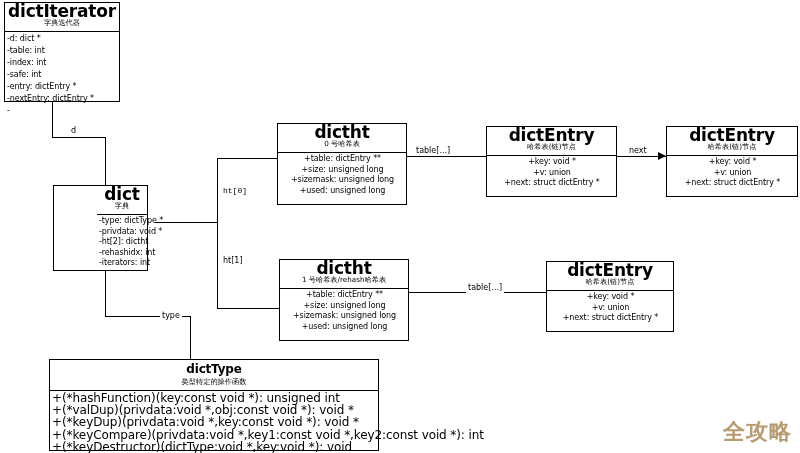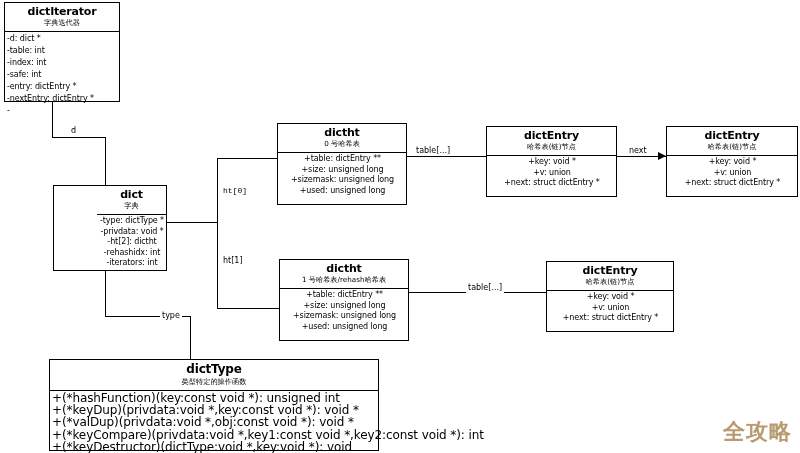--- a/index.html
+++ b/index.html
@@ -23,21 +23,21 @@
     background: #ffffff;
     box-sizing: border-box;
   }
   .uml .head {
     padding: 2px 2px 3px 2px;
     text-align: center;
     border-bottom: 1px solid #000;
   }
   .uml .title {
     font-weight: bold;
-    font-size: 11px;
+    font-size: 17px;
     line-height: 13px;
     letter-spacing: -0.2px;
     color: #000;
     white-space: nowrap;
   }
   .uml .subtitle {
     font-size: 7.5px;
     line-height: 10px;
     color: #000;
     white-space: nowrap;
@@ -142,21 +142,21 @@
       <div class="row">-d: dict *</div>
       <div class="row">-table: int</div>
       <div class="row">-index: int</div>
       <div class="row">-safe: int</div>
       <div class="row">-entry: dictEntry *</div>
       <div class="row">-nextEntry: dictEntry *</div>
       <div class="row">-</div>
     </div>
   </div>
 
-  <div class="uml compact" id="box-dict" style="left:53px; top:185px; width:114px; height:86px;padding-left:43px;">
+  <div class="uml compact" id="box-dict" style="left:53px; top:185px; width:95px; height:86px;padding-left:43px;">
     <div class="head">
       <div class="title">dict</div>
       <div class="subtitle">字典</div>
     </div>
     <div class="attrs">
       <div class="row">-type: dictType *</div>
       <div class="row">-privdata: void *</div>
       <div class="row">-ht[2]: dictht</div>
       <div class="row">-rehashidx: int</div>
       <div class="row">-iterators: int</div>
@@ -225,22 +225,22 @@
     </div>
   </div>
 
   <div class="uml" id="box-dicttype" style="left:49px; top:359px; width:330px; height:92px;">
     <div class="head">
       <div class="title">dictType</div>
       <div class="subtitle">类型特定的操作函数</div>
     </div>
     <div class="attrs">
       <div class="row">+(*hashFunction)(key:const void *): unsigned int</div>
+      <div class="row">+(*valDup)(privdata:void *,obj:const void *): void *</div>
       <div class="row">+(*keyDup)(privdata:void *,key:const void *): void *</div>
-      <div class="row">+(*valDup)(privdata:void *,obj:const void *): void *</div>
       <div class="row">+(*keyCompare)(privdata:void *,key1:const void *,key2:const void *): int</div>
       <div class="row">+(*keyDestructor)(dictType:void *,key:void *): void</div>
 
     </div>
   </div>
 
   <div id="watermark">全攻略</div>
 
 </div>
 

